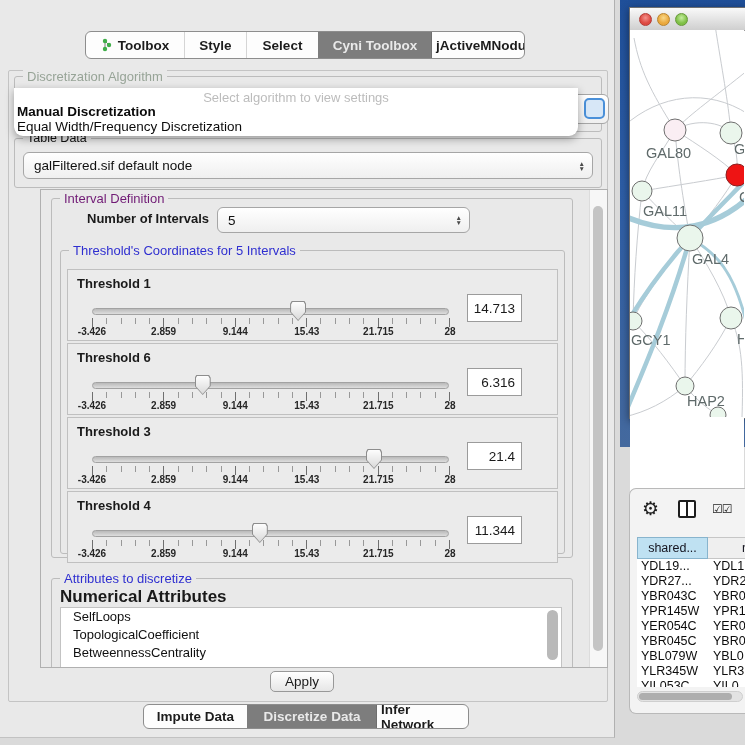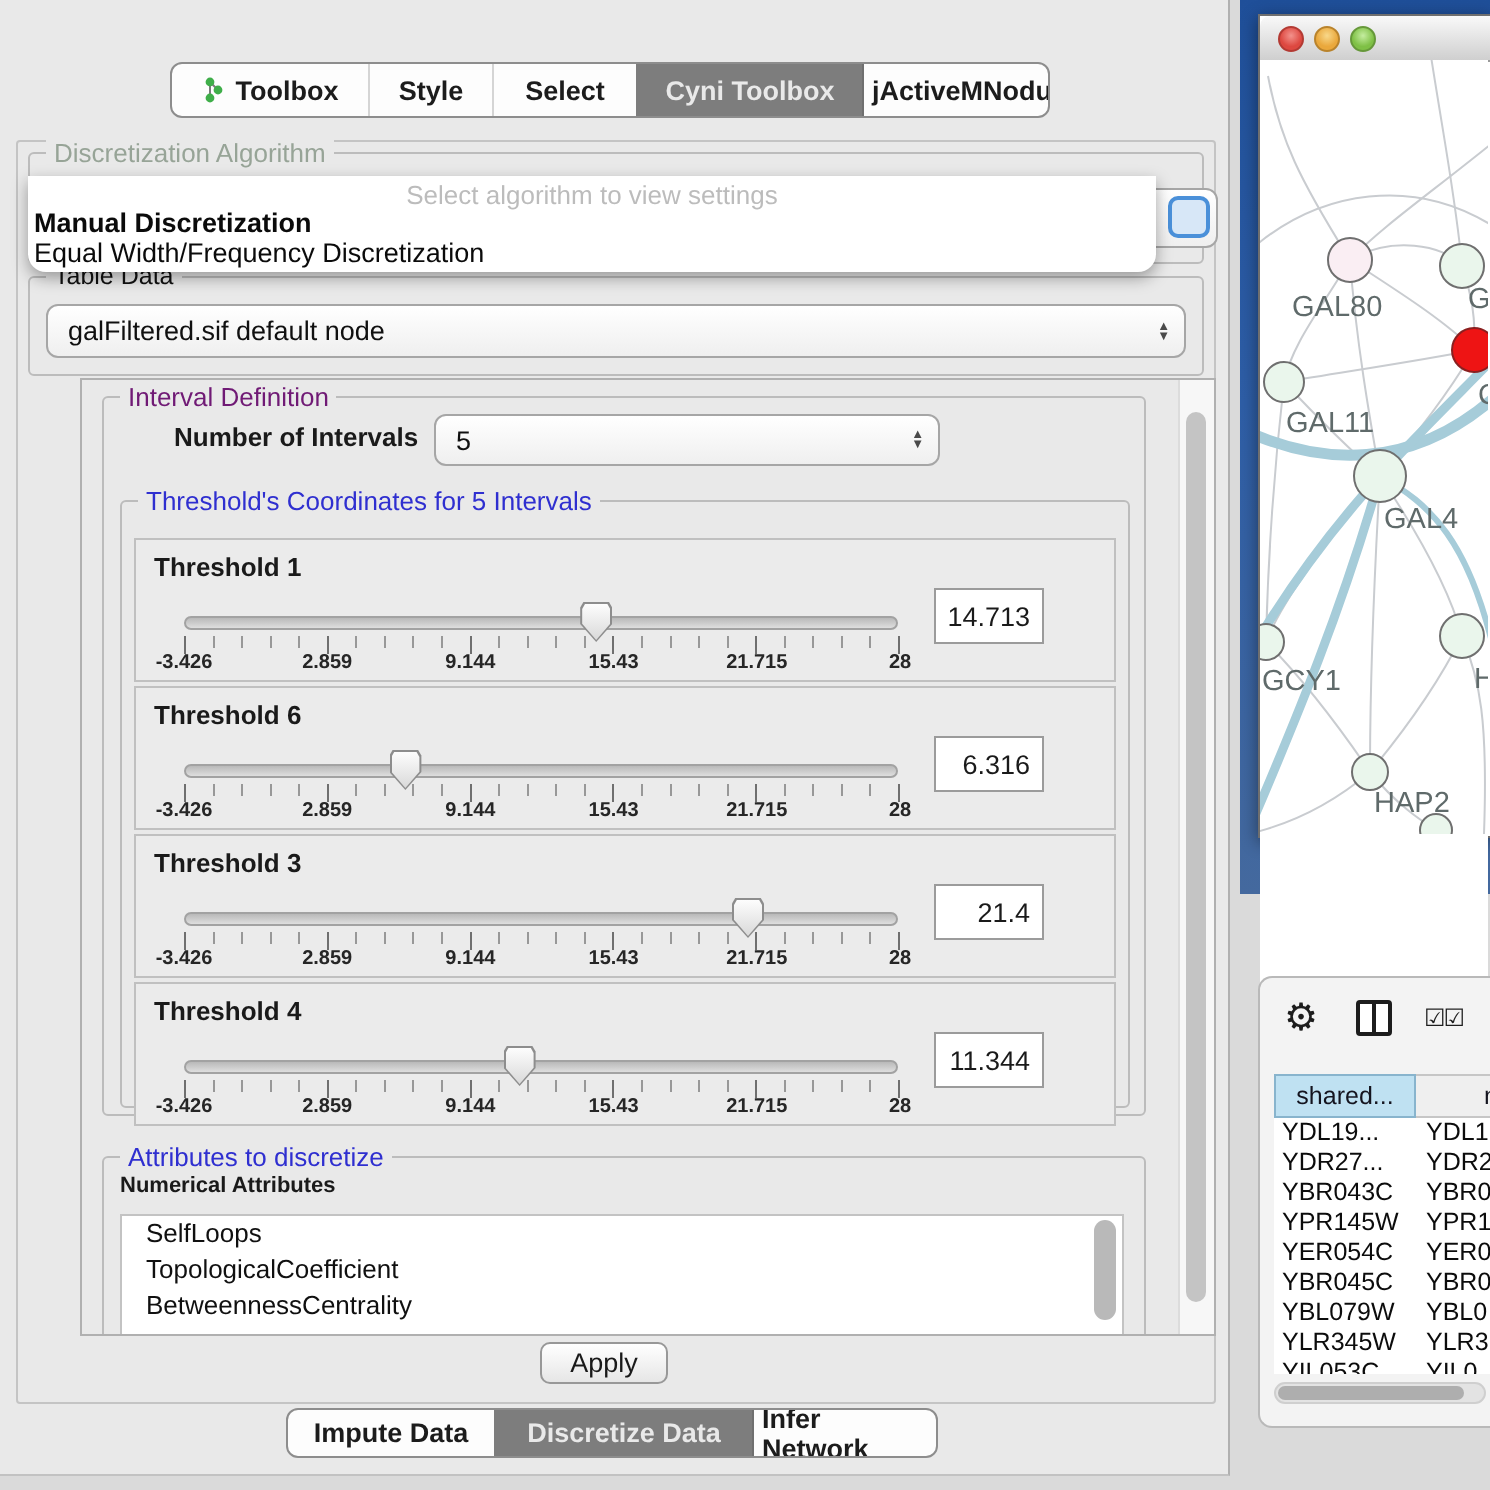--- a/index.html
+++ b/index.html
@@ -88,21 +88,21 @@
   .t-ticks::after{content:"";position:absolute;left:0;right:0;top:0;height:9px;
       background:repeating-linear-gradient(to right,#6f6f6f 0 1px,transparent 1px 71.4px);}
   .t-ticklabels{position:absolute;left:24px;top:56px;width:358px;height:12px;}
   .t-ticklabels span{position:absolute;transform:translateX(-50%);top:0;font-size:10px;
       font-weight:bold;color:#262626;white-space:nowrap;}
   .t-value{position:absolute;left:399px;top:24px;width:55px;height:28px;background:#fff;
       border:1px solid #9b9b9b;font-size:13.5px;line-height:28px;text-align:right;
       padding-right:6px;box-sizing:border-box;}
 
   .grp-attrs{position:absolute;left:10px;top:388px;width:520px;height:150px;}
-  .attrs-title{position:absolute;left:8px;top:8px;font-weight:bold;font-size:11px;}
+  .attrs-title{position:absolute;left:8px;top:8px;font-weight:bold;font-size:17px;}
   .listbox{position:absolute;left:8px;top:28px;width:500px;height:118px;background:#fff;
            border:1px solid #c3c3c3;overflow:hidden;}
   .listbox .li{padding-left:12px;height:18px;line-height:18px;font-size:13px;color:#101010;}
   .list-sb{position:absolute;right:3px;top:2px;width:11px;height:50px;background:#b9b9b9;border-radius:6px;}
 
   .apply-btn{left:270px;top:671px;width:64px;height:21px;background:linear-gradient(#ffffff,#e6e6e6);
       border:1px solid #989898;border-radius:5px;font-size:13.5px;text-align:center;line-height:19px;
       box-sizing:border-box;}
 
   

